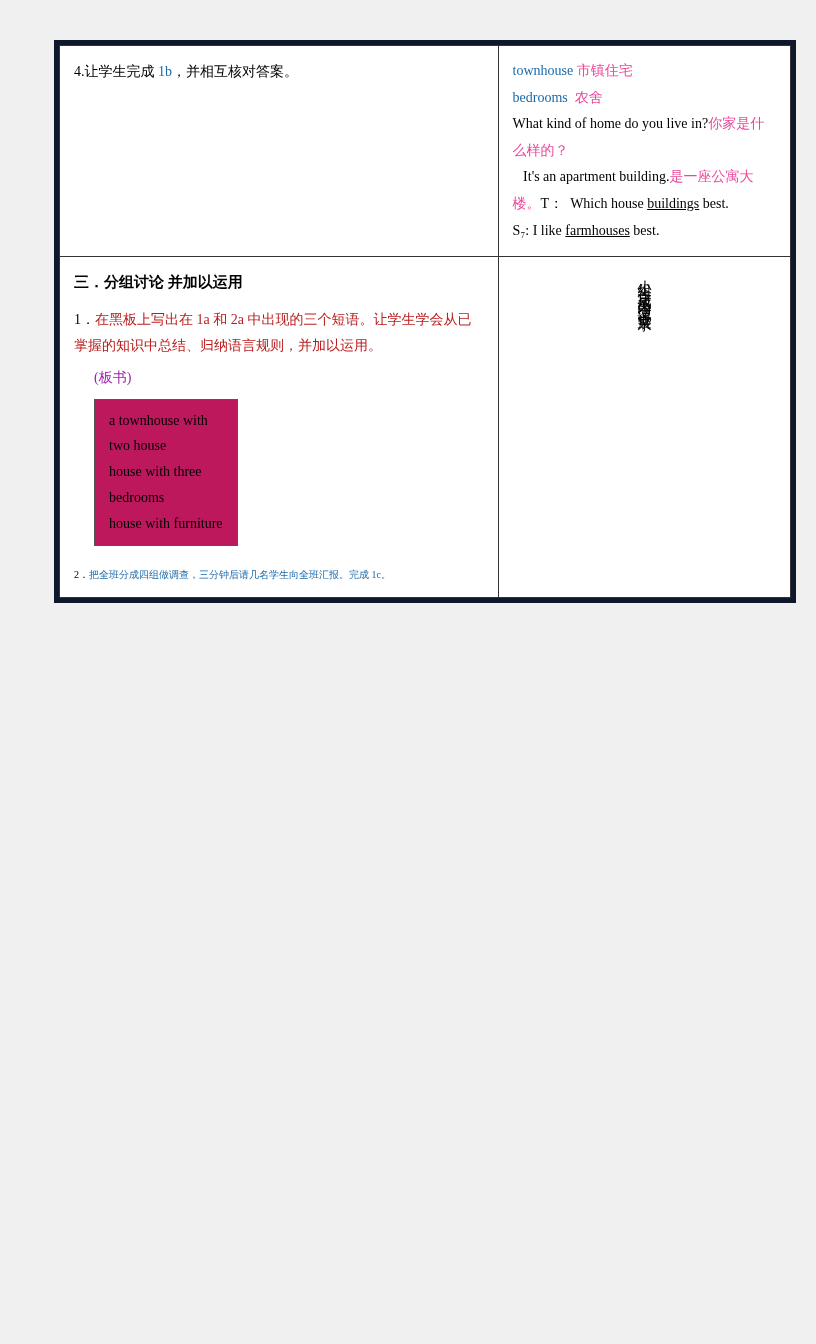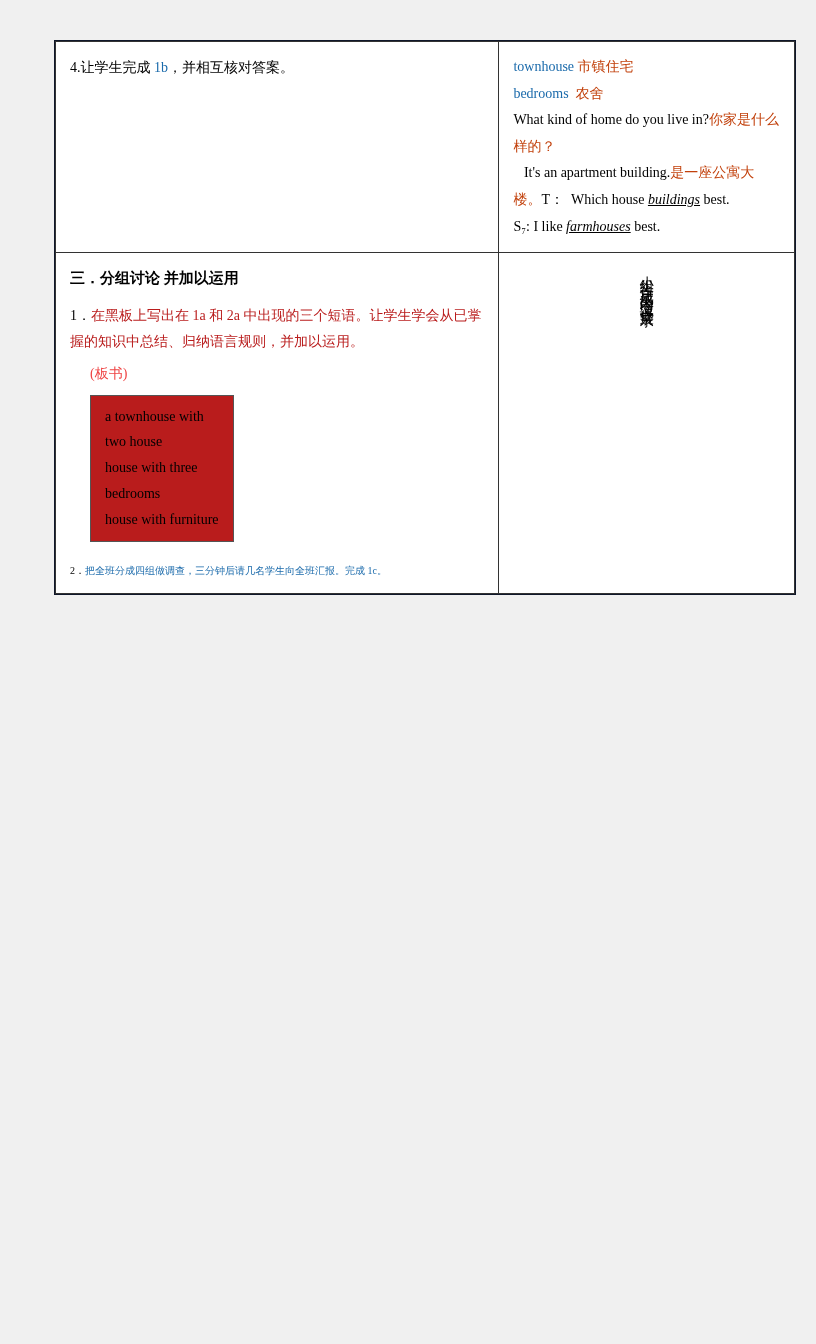--- a/index.html
+++ b/index.html
@@ -12,21 +12,21 @@
       font-family: "SimSun", "宋体", serif;
       display: flex;
       justify-content: center;
       align-items: flex-start;
       min-height: 1344px;
       padding: 40px 20px;
     }
     .page {
       background: #fff;
       width: 748px;
-      border: 1px solid #0f172a;
+      border: 5px solid #0f172a;
       margin-left: 34px;
     }
     .main-table {
       width: 100%;
       border-collapse: collapse;
     }
     .main-table td {
       border: 1.5px solid #333;
       vertical-align: top;
       padding: 12px 14px;
@@ -50,25 +50,24 @@
     .right-content {
       font-size: 14px;
       line-height: 1.9;
       color: #000;
     }
     .right-content .word-en {
       color: #1a6aab;
       font-weight: normal;
     }
     .right-content .word-cn {
-      color: #c2410c;
+      color: #ec4899;
     }
     .underline {
       text-decoration: underline;
-      font-style: italic;
     }
 
     
     .bottom-left {
       font-size: 14px;
       line-height: 1.85;
       color: #000;
     }
     .bottom-left .section-title {
       font-weight: bold;
@@ -76,31 +75,31 @@
       margin-bottom: 10px;
     }
     .bottom-left .step-num {
       color: #000;
       font-weight: normal;
     }
     .bottom-left .blue-text {
       color: #b91c1c;
     }
     .bottom-left .red-text {
-      color: #ef4444;
+      color: #a21caf;
     }
     .blackboard-box {
       border: 1.5px solid #555;
       display: inline-block;
       padding: 8px 14px;
       margin: 8px 0 10px 20px;
       font-size: 14px;
       color: #000;
       line-height: 1.85;
-      background: #b91c1c;
+      background: #be185d;
     }
     .step2-text {
       color: #000;
       font-size: 10px;
       line-height: 1.85;
     }
     .step2-text span.blue-text {
       color: #1a6aab;
     }
     .right-col-bottom {

